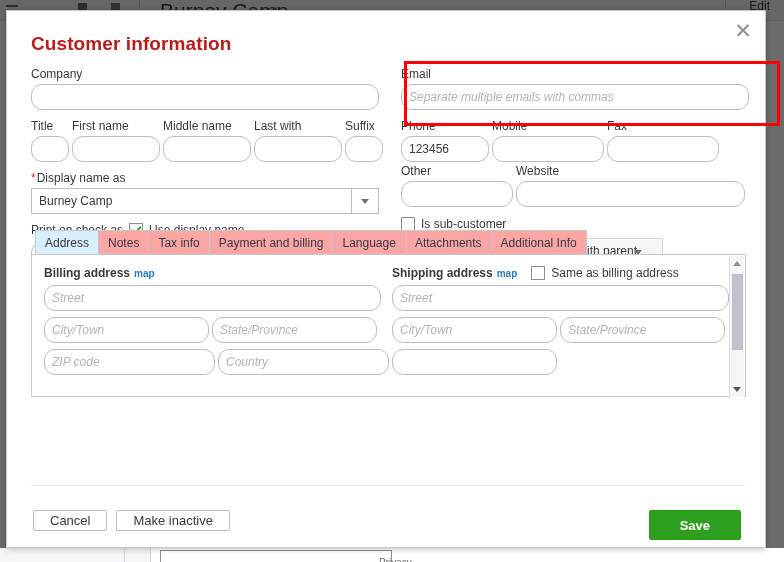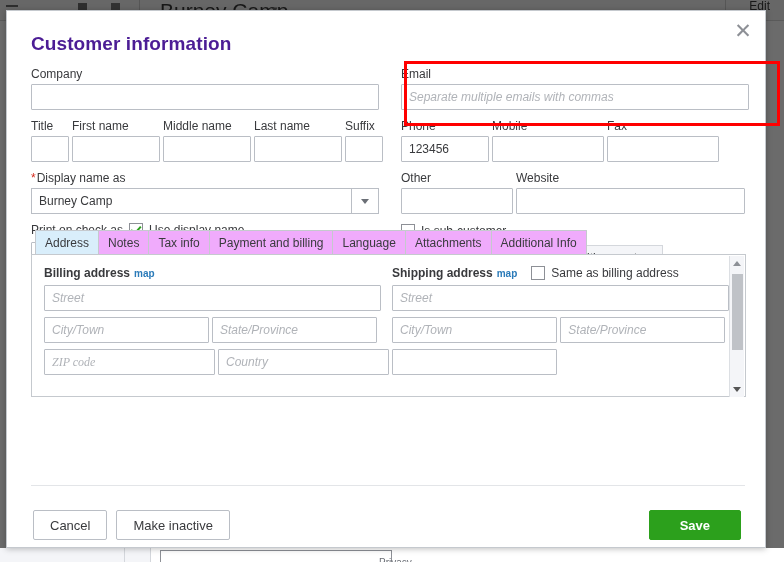--- a/index.html
+++ b/index.html
@@ -94,21 +94,21 @@
     line-height: 1;
     cursor: pointer;
     font-weight: 300;
   }
   .modal-title {
     position: absolute;
     left: 24px;
     top: 22px;
     font-size: 19px;
     font-weight: bold;
-    color: #4c1d95;
+    color: #b91c1c;
     letter-spacing: 0.1px;
     text-align: right;
   }
 
   .form-area {
     position: absolute;
     left: 0; top: 56px;
     width: 758px;
     height: 412px;
   }
@@ -127,21 +127,21 @@
   input.fi, .fi {
     box-sizing: border-box;
     border: 1px solid #babec5;
     background: #fff;
     height: 26px;
     font-family: "Liberation Sans", sans-serif;
     font-size: 12px;
     color: #393a3d;
     padding: 0 7px;
     outline: none;
-    border-radius: 1px;
+    border-radius: 11px;
   }
   .fi::placeholder { color: #b0b3b8; font-style: italic; }
 
   .row { display: flex; gap: 3px; }
 
   
   .email-hl {
     position: absolute;
     left: 3px;
     top: -6px;
@@ -253,21 +253,21 @@
     position: absolute;
     left: 28px;
     top: 219px;
     display: flex;
     align-items: flex-end;
     z-index: 3;
   }
   .tab {
     border: 1px solid #c5c9ce;
     border-bottom: none;
-    background: #f0abfc;
+    background: #fca5a5;
     padding: 5px 9px 4px 9px;
     font-size: 12px;
     color: #393a3d;
     margin-right: -1px;
     cursor: pointer;
     white-space: nowrap;
   }
   .tab.active {
     background: #d9eefb;
     border-color: #c5c9ce;
@@ -325,21 +325,21 @@
     width: 714px;
     height: 1px;
     background: #e3e5e8;
   }
   .btn {
     border: 1px solid #babec5;
     background: #fff;
     font-family: "Liberation Sans", sans-serif;
     font-size: 13px;
     color: #393a3d;
-    height: 30px;
+    height: 21px;
     padding: 0 16px;
     cursor: pointer;
     border-radius: 2px;
     text-align: right;
   }
   .btn-save {
     background: #2ca01c;
     border: 1px solid #2ca01c;
     color: #fff;
     font-weight: bold;
@@ -411,21 +411,21 @@
         </div>
         <div>
           <label class="fl">First name</label>
           <input class="fi" style="width: 88px;" value="">
         </div>
         <div>
           <label class="fl">Middle name</label>
           <input class="fi" style="width: 88px;" value="">
         </div>
         <div>
-          <label class="fl">Last name</label>
+          <label class="fl">Last with</label>
           <input class="fi" style="width: 88px;" value="">
         </div>
         <div>
           <label class="fl">Suffix</label>
           <input class="fi" style="width: 38px;" value="">
         </div>
       </div>
 
       <div style="margin-top:9px">
         <label class="fl"><span class="req-star">*</span><span>Display name as</span></label>
@@ -464,21 +464,21 @@
         <div>
           <label class="fl">Mobile</label>
           <input class="fi" style="width: 112px;" value="">
         </div>
         <div>
           <label class="fl">Fax</label>
           <input class="fi" style="width: 112px;" value="">
         </div>
       </div>
 
-      <div class="row" style="margin-top:9px">
+      <div class="row" style="margin-top:2px">
         <div>
           <label class="fl">Other</label>
           <input class="fi" style="width: 112px;" value="">
         </div>
         <div>
           <label class="fl">Website</label>
           <input class="fi" style="width: 229px;" value="">
         </div>
       </div>
 
@@ -516,21 +516,21 @@
     <div class="addr-col" style="left:12px; width:345px">
       <div>
         <span class="addr-head">Billing address</span><span class="map-link">map</span>
       </div>
       <input class="fi street" style="width: 337px; margin-top: 5px;" placeholder="Street">
       <div class="row" style="margin-top:6px">
         <input class="fi" style="width: 165px;" placeholder="City/Town">
         <input class="fi" style="width: 165px;" placeholder="State/Province">
       </div>
       <div class="row" style="margin-top:6px">
-        <input class="fi" style="width: 186px; font-family: Liberation Serif, serif;" placeholder="ZIP code">
+        <input class="fi" style="width: 186px;" placeholder="ZIP code">
         <input class="fi" style="width: 191px;" placeholder="Country">
       </div>
     </div>
 
     <div class="addr-col" style="left:360px; width:340px">
       <div class="inline">
         <span><span class="addr-head">Shipping address</span><span class="map-link">map</span></span>
         <span class="chk" style="margin-left:8px"></span>
         <span class="fl" style="margin:0">Same as billing address</span>
       </div>

